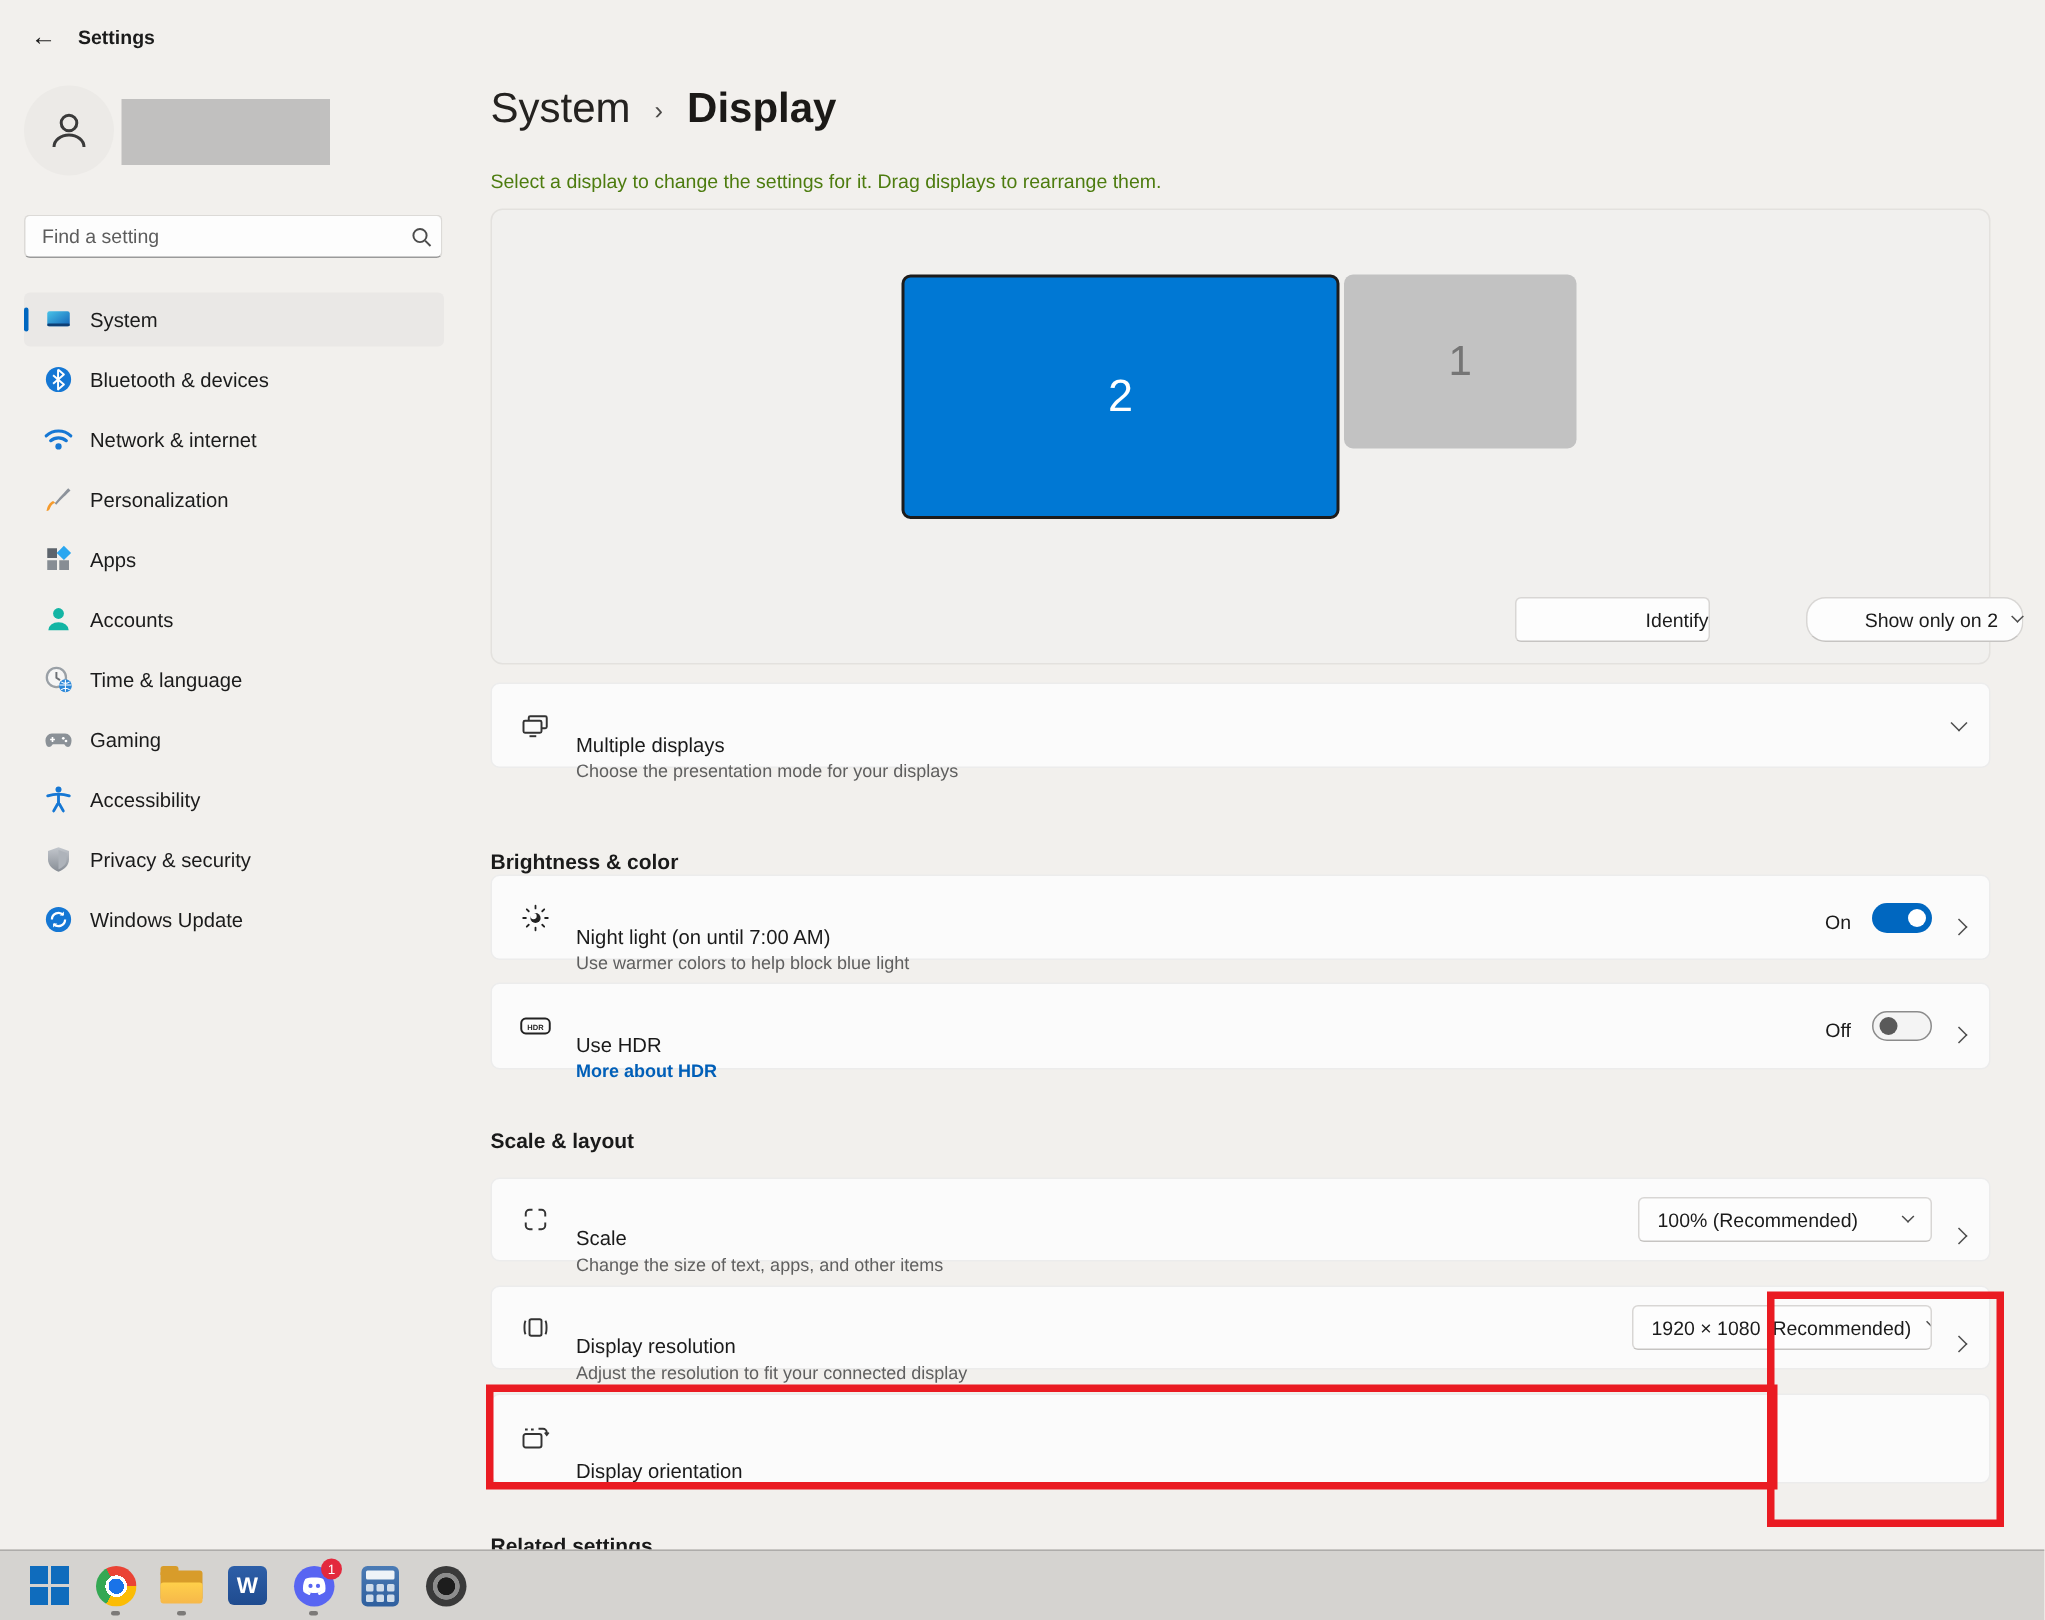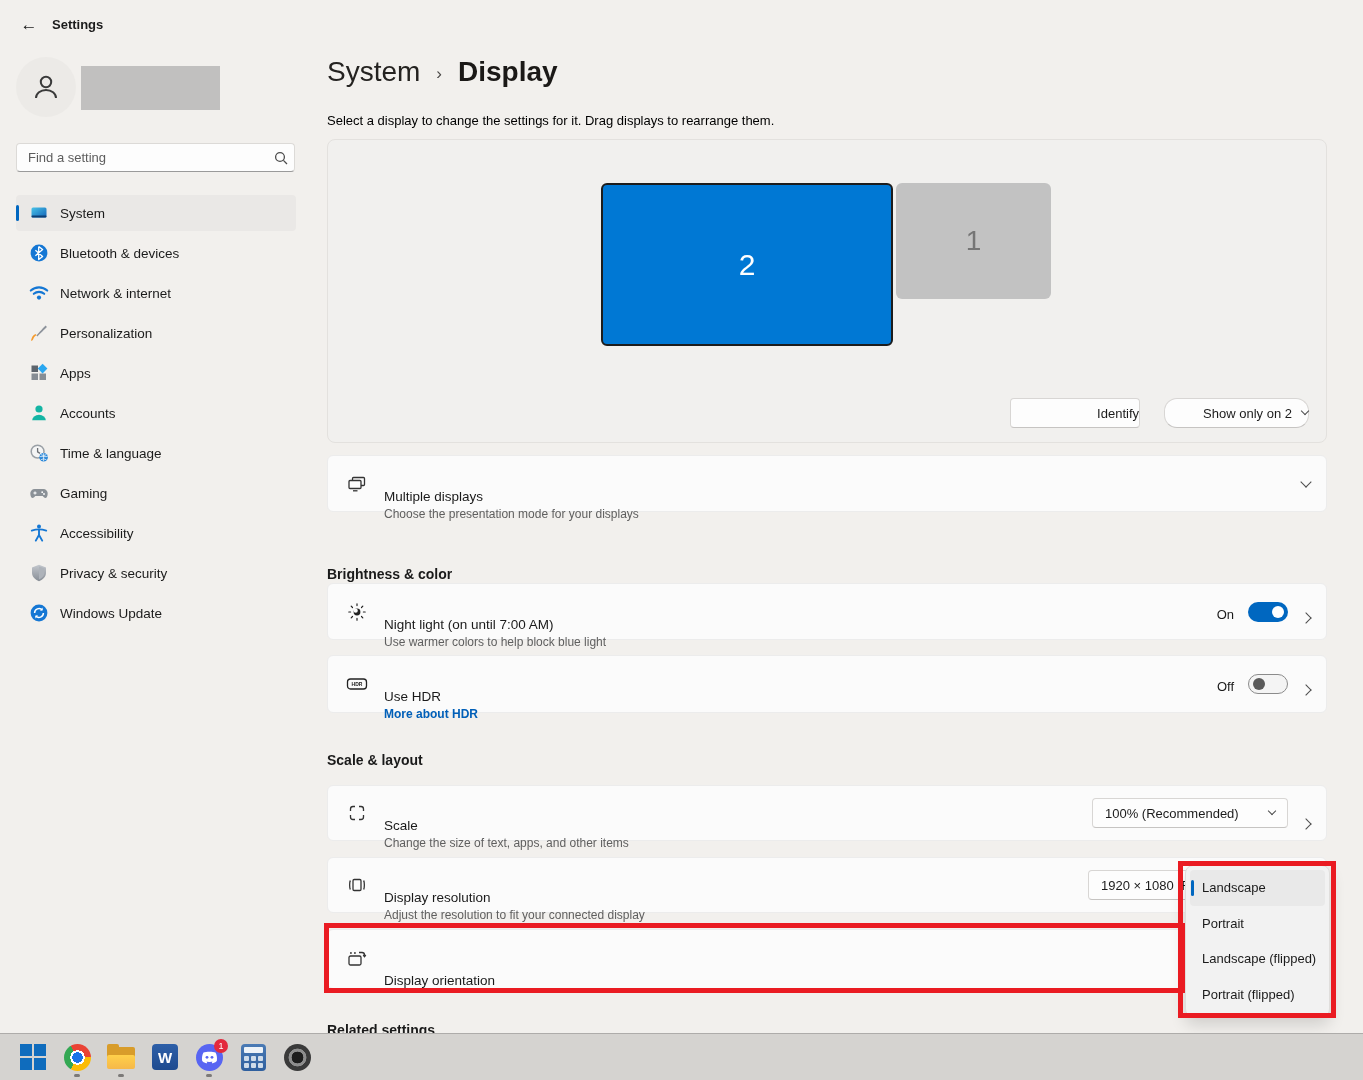--- a/index.html
+++ b/index.html
@@ -34,36 +34,36 @@
   .side-item.selected .acc { display:block; position:absolute; left:0; top:10px; width:3px; height:16px;
                background:#0067c0; border-radius:2px; }
   .side-ic { width:22px; height:20px; margin-right:10px; display:flex; align-items:center; justify-content:center; }
   .side-label { font-size:13.5px; }
 
   
   .breadcrumb { position:absolute; left:327px; top:56px; display:flex; align-items:center; }
   .bc-parent { font-size:28px; font-weight:500; color:#242220; }
   .bc-sep { font-size:17px; color:#4c4a48; margin:4px 16px 0 16px; }
   .bc-current { font-size:28px; font-weight:700; color:#1b1917; }
-  .page-desc { position:absolute; left:327px; top:113px; font-size:13px; color:#000000; }
+  .page-desc { position:absolute; left:327px; top:113px; font-size:13px; color:#4d7c0f; }
 
   
   .display-card { position:absolute; left:327px; top:139px; width:1000px; height:304px;
                   background:#f1f0ee; border:1px solid #e3e1de; border-radius:8px; }
   .monitor2 { position:absolute; left:273px; top:43px; width:292px; height:163px; background:#0078d4;
               border:2px solid #1c1c1c; border-radius:6px; display:flex; align-items:center; justify-content:center;
               color:#fff; font-size:30px; font-weight:400; cursor:pointer; }
   .monitor1 { position:absolute; left:568px; top:43px; width:155px; height:116px; background:#c2c2c2;
               border-radius:6px; display:flex; align-items:center; justify-content:center;
               color:#757575; font-size:28px; cursor:pointer; }
   .panel-btn { position:absolute; height:30px; background:#fdfdfd; border:1px solid #d8d6d4; border-bottom-color:#c6c4c2;
                border-radius:4px; font-size:13px; display:flex; align-items:center; justify-content:flex-end;
                gap:10px; cursor:pointer; color:#1b1b1b; }
   .identify-btn { left:682px; top:258px; width:130px; }
-  .showonly-btn { left:836px; top:258px; width:145px;border-radius:13px; }
+  .showonly-btn { left:876px; top:258px; width:145px;border-radius:13px; }
 
   
   .row { position:absolute; left:327px; width:1000px; background:#fbfbfb; border:1px solid #ececec;
          border-radius:6px; display:flex; align-items:center; padding:0 16px 0 18px; }
   .row-icon { width:22px; height:20px; margin-right:16px; flex:0 0 auto; display:flex; align-items:center; justify-content:center; }
   .row-text { display:flex; flex-direction:column; gap:3px;margin-top:42px; }
   .row-title { font-size:13.5px; color:#1a1a1a; }
   .row-sub { font-size:12px; color:#5f5f5f; }
   .row-link { font-size:12px; font-weight:700; color:#005fb8; cursor:pointer; }
   .row-right { margin-left:auto; display:flex; align-items:flex-end; gap:14px; }
@@ -447,35 +447,20 @@
           <path d="M17.2 6 l1.3 1.6 1.3-1.6" fill="none"></path>
         </svg>
     </span>
     <span class="row-text">
       <span class="row-title">Display orientation</span>
     </span>
   </div>
 
   <div class="sec-header" id="hdr-related">Related settings</div>
 
-  <div class="orient-menu">
-    <div class="menu-item selected">
-      <span class="pill"></span>
-      <span>Landscape</span>
-    </div>
-    <div class="menu-item">
-      <span>Portrait</span>
-    </div>
-    <div class="menu-item">
-      <span>Landscape (flipped)</span>
-    </div>
-    <div class="menu-item">
-      <span>Portrait (flipped)</span>
-    </div>
-  </div>
 
   <div class="ann" id="ann-row"></div>
   <div class="ann" id="ann-menu"></div>
 
   <div class="taskbar">
     <div class="tb-icon">
       <span class="start-ic">
           <div></div>
           <div></div>
           <div></div>

